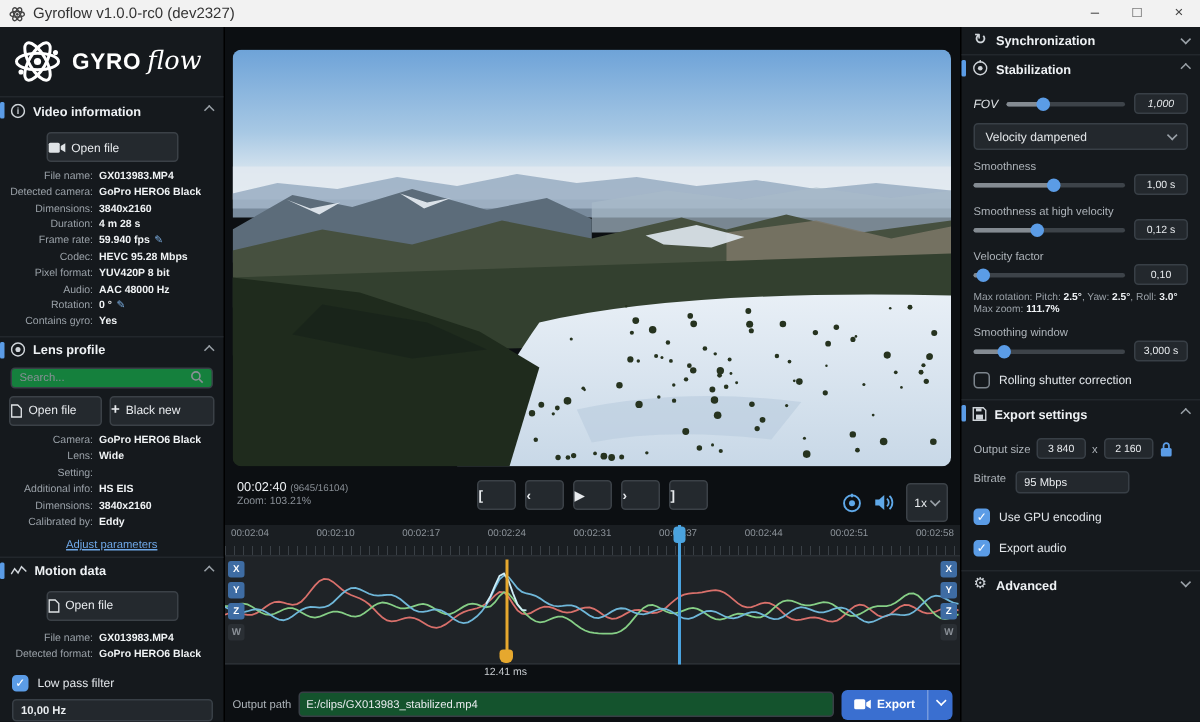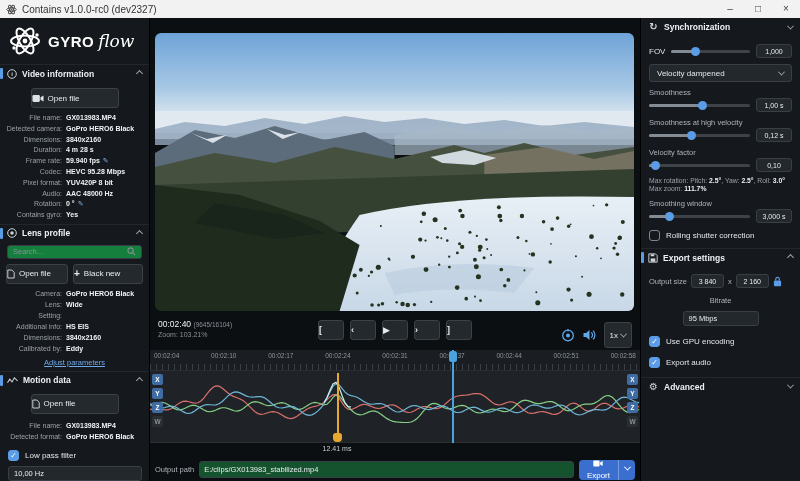--- a/index.html
+++ b/index.html
@@ -87,50 +87,50 @@
     background:var(--marker-orange);}
   #playhead{position:absolute;left:302px;top:332px;height:93px;width:1.5px;background:var(--playhead);z-index:4;}
   #playhead .head{position:absolute;top:1px;left:-3.5px;width:8px;height:11px;border-radius:2.5px;background:var(--playhead);}
   #sync-label{position:absolute;top:427px;left:187px;transform:translateX(-50%);font-size:7px;color:#c9cdd1;}
   
   #output-row{position:absolute;left:0;right:0;top:440px;height:23px;display:flex;align-items:center;padding:0 5px;gap:5px;}
   #output-row .lbl{font-size:7.5px;white-space:nowrap;}
   #output-path{flex:1;height:17px;background:#14532d;border:1px solid #383f46;border-radius:3px;
     color:#e8ebee;font-size:7.5px;padding:0 4px;outline:none;}
   #export-btn{display:flex;height:20px;background:var(--export-blue);border-radius:4px;overflow:hidden;cursor:pointer;}
-  #export-btn .main{display:flex;align-items:center;gap:4px;padding:0 8px;color:#fff;font-size:8px;font-weight:normal;
-    border-right:1px solid rgba(255,255,255,.3);flex-direction:column;}
+  #export-btn .main{display:flex;align-items:center;gap:4px;padding:0 8px;color:#fff;font-size:8px;font-weight:bold;
+    border-right:1px solid rgba(255,255,255,.3);}
   #export-btn .arrow{width:16px;display:flex;align-items:center;justify-content:center;}
   #export-btn .chev{border-color:#fff;margin:0 0 2px 0;}
   
   #right .pad{padding:0 8px;}
   .slider-row{display:flex;align-items:center;gap:6px;margin-top:1px;}
-  .fov-row{display:flex;align-items:center;gap:6px;margin-top:8px;}
+  .fov-row{display:flex;align-items:center;gap:6px;margin-top:8px;font-style:italic;}
   .fov-row .name{font-size:8px;color:#dfe3e6;}
   .maxrot{font-size:6.8px;color:#9aa1a8;line-height:8px;margin-top:5px;}
   .maxrot b{color:#eef1f4;}
   .size-row{display:flex;align-items:center;gap:4px;margin-top:8px;}
   .size-row .valbox{width:33px;}
-  .bit-row{display:flex;align-items:center;gap:6px;margin-top:8px;flex-direction:column;}
+  .bit-row{display:flex;gap:6px;margin-top:8px;}
   .bit-row input{width:76px;height:15px;background:#23282d;border:1px solid #383f46;border-radius:3px;
     color:#e8ebee;font-size:7.5px;padding:0 5px;outline:none;}
 </style>
 </head>
 <body>
 
 <div id="titlebar">
   <svg class="ic-svg" width="11" height="11" viewBox="0 0 12 12">
     <g fill="none" stroke="#444" stroke-width="1">
       <ellipse cx="6" cy="6" rx="5.2" ry="2"></ellipse>
       <ellipse cx="6" cy="6" rx="5.2" ry="2" transform="rotate(60 6 6)"></ellipse>
       <ellipse cx="6" cy="6" rx="5.2" ry="2" transform="rotate(120 6 6)"></ellipse>
     </g>
       <circle cx="6" cy="6" r="1" fill="#444"></circle>
   </svg>
-  <span>Contains v1.0.0-rc0 (dev2327)</span>
+  <span>Gyroflow v1.0.0-rc0 (dev2327)</span>
   <div class="win-btns">
     <span>–</span>
     <span>□</span>
     <span>×</span>
   </div>
 </div>
 
 <div id="app">
 
   <aside id="left">
@@ -294,21 +294,21 @@
         </div>
       <div class="row" style="line-height:11.5px">
           <span class="l">Detected format:</span>
           <span class="v">GoPro HERO6 Black</span>
         </div>
     </div>
     <div class="cb-row" style="margin:7px 0 0 8px">
       <span class="cb on">✓</span>
       <span>Low pass filter</span>
     </div>
-    <input id="lowpass" style="margin: 5px 8px 0px; width: 134px; height: 15px; background: rgb(35, 40, 45); border: 1px solid rgb(56, 63, 70); border-radius: 3px; color: rgb(232, 235, 238); font-size: 7.5px; padding: 0px 5px; outline: none;" value="10,00 Hz">
+    <input id="lowpass" style="margin: 5px 8px 0px; width: 134px; height: 15px; background: rgb(35, 40, 45); border: 1px solid rgb(56, 63, 70); border-radius: 3px; color: rgb(232, 235, 238); font-size: 7.5px; padding: 0px 5px; outline: none; font-weight: bold;" value="10,00 Hz">
   </aside>
 
   <main id="center">
     <div id="viewport">
       <div id="video">
         <svg width="479" height="278" viewBox="0 0 480 278" preserveAspectRatio="none">
           <defs>
             <linearGradient id="sky" x1="0" y1="0" x2="0" y2="1">
               <stop offset="0" stop-color="#6ea3d8"></stop>
                 <stop offset=".55" stop-color="#a7c8e4"></stop>
@@ -521,20 +521,30 @@
     </div>
   </main>
 
   <aside id="right">
     <div class="sec-h" style="border-top:none">
       <span class="ic">↻</span>
       <span>Synchronization</span>
       <span class="chev down"></span>
     </div>
 
+    <div class="sec-h">
+      <span class="accent"></span>
+      <svg class="ic-svg" width="11" height="11" viewBox="0 0 12 12">
+        <circle cx="6" cy="6" r="4.7" fill="none" stroke="#cfd4d9" stroke-width="1"></circle>
+        <circle cx="6" cy="6" r="1.7" fill="#cfd4d9"></circle>
+        <line x1="6" y1="0" x2="6" y2="2" stroke="#cfd4d9" stroke-width="1"></line>
+      </svg>
+      <span>Stabilization</span>
+      <span class="chev up"></span>
+    </div>
 
     <div class="pad">
       <div class="fov-row">
         <span class="name">FOV</span>
         <div class="slider">
             <div class="fill" style="width: 30%;"></div>
             <span class="knob" style="left: 30%;"></span>
           </div>
         <span class="valbox">1,000</span>
       </div>

